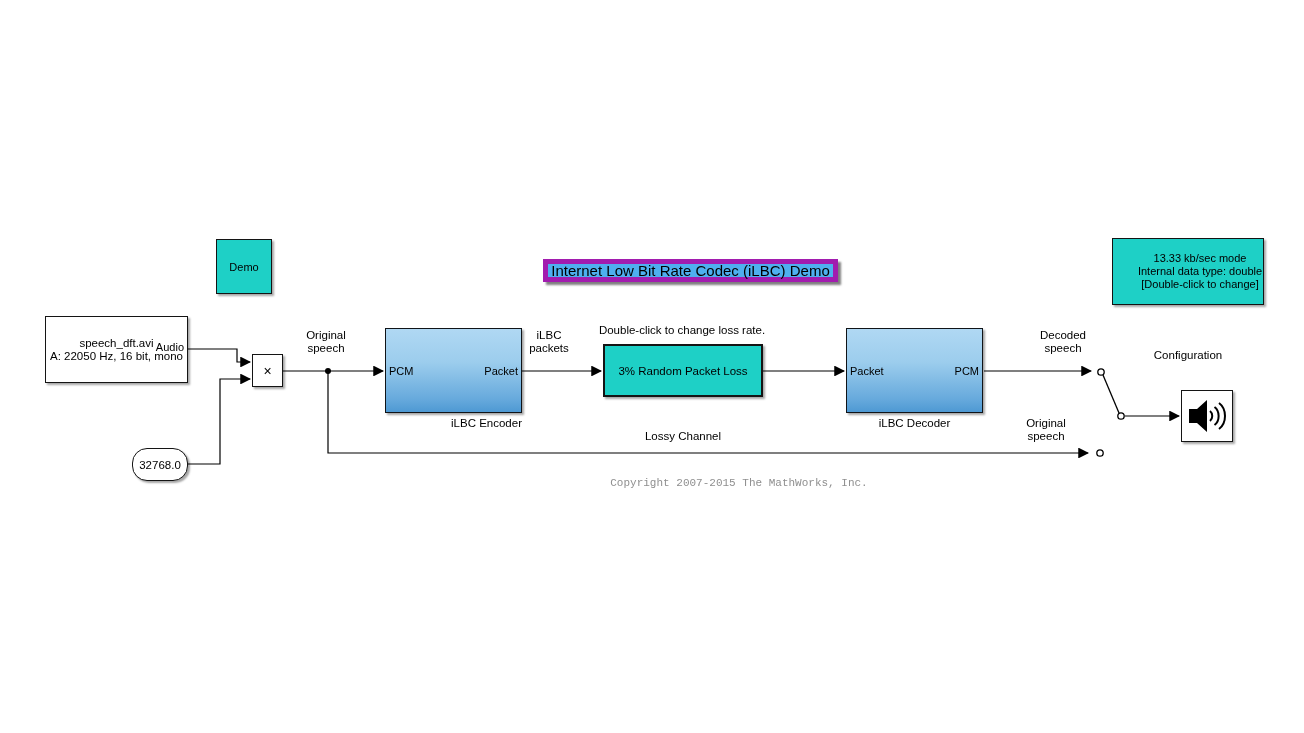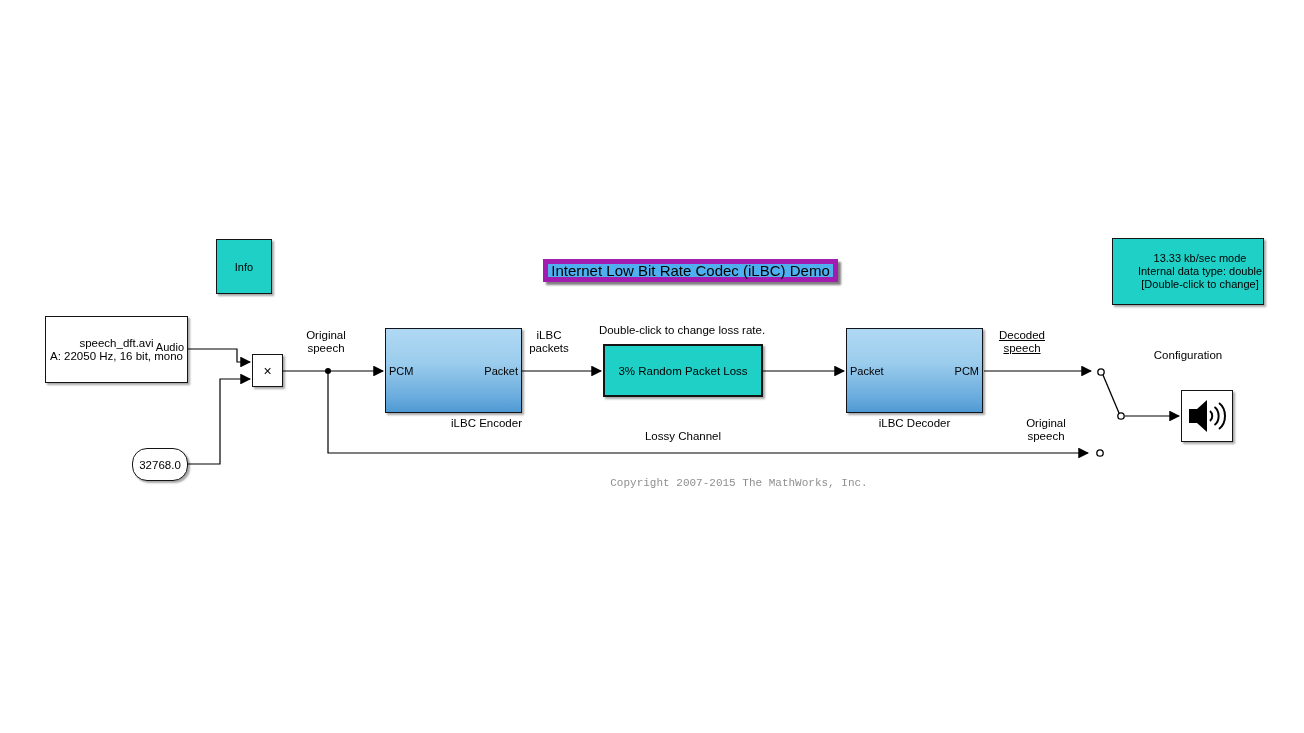--- a/index.html
+++ b/index.html
@@ -86,21 +86,21 @@
       <line x1="1103" y1="375" x2="1119" y2="413"></line>
       <circle cx="1101" cy="372" r="3.2" fill="#fff"></circle>
       <circle cx="1121" cy="416" r="3.2" fill="#fff"></circle>
       <circle cx="1100" cy="453" r="3.2" fill="#fff"></circle>
     </g>
   </svg>
 
   <div id="title-box">Internet Low Bit Rate Codec (iLBC) Demo</div>
 
   <div id="info-block" class="block teal" style="left:216px;top:239px;width:56px;height:55px;">
-    <span>Info</span>
+    <span>Demo</span>
   </div>
 
   <div id="config-block" class="block teal multiline" style="left:1112px;top:238px;width:152px;height:67px;padding-left:24px;">
     <span class="multiline">13.33 kb/sec mode
 Internal data type: double
 [Double-click to change]</span>
   </div>
   <div class="blocklabel" style="left:1112px;top:309px;width:152px;margin-top:40px;">Configuration</div>
 
   <div id="source-block" class="block white" style="left:45px;top:316px;width:143px;height:67px;">
@@ -141,20 +141,20 @@
       <path d="M25 15 c3 2.5 3 7.5 0 10" stroke="#000" stroke-width="2" fill="none"></path>
       <path d="M29.5 11 c5.5 4 5.5 14 0 18" stroke="#000" stroke-width="2" fill="none"></path>
       <path d="M34 7 c8 6 8 20 0 26" stroke="#000" stroke-width="2" fill="none"></path>
     </svg>
   </div>
 
   <div class="annot" style="left:276px;top:329px;width:100px;">Original
 speech</div>
   <div class="annot" style="left:499px;top:329px;width:100px;">iLBC
 packets</div>
-  <div class="annot" style="left:972px;top:329px;width:100px;text-decoration:underline;">Decoded
+  <div class="annot" style="left:1013px;top:329px;width:100px;">Decoded
 speech</div>
   <div class="annot" style="left:996px;top:417px;width:100px;">Original
 speech</div>
 
   <div id="copyright">Copyright 2007-2015 The MathWorks, Inc.</div>
 
 </div>
 
 </body></html>

